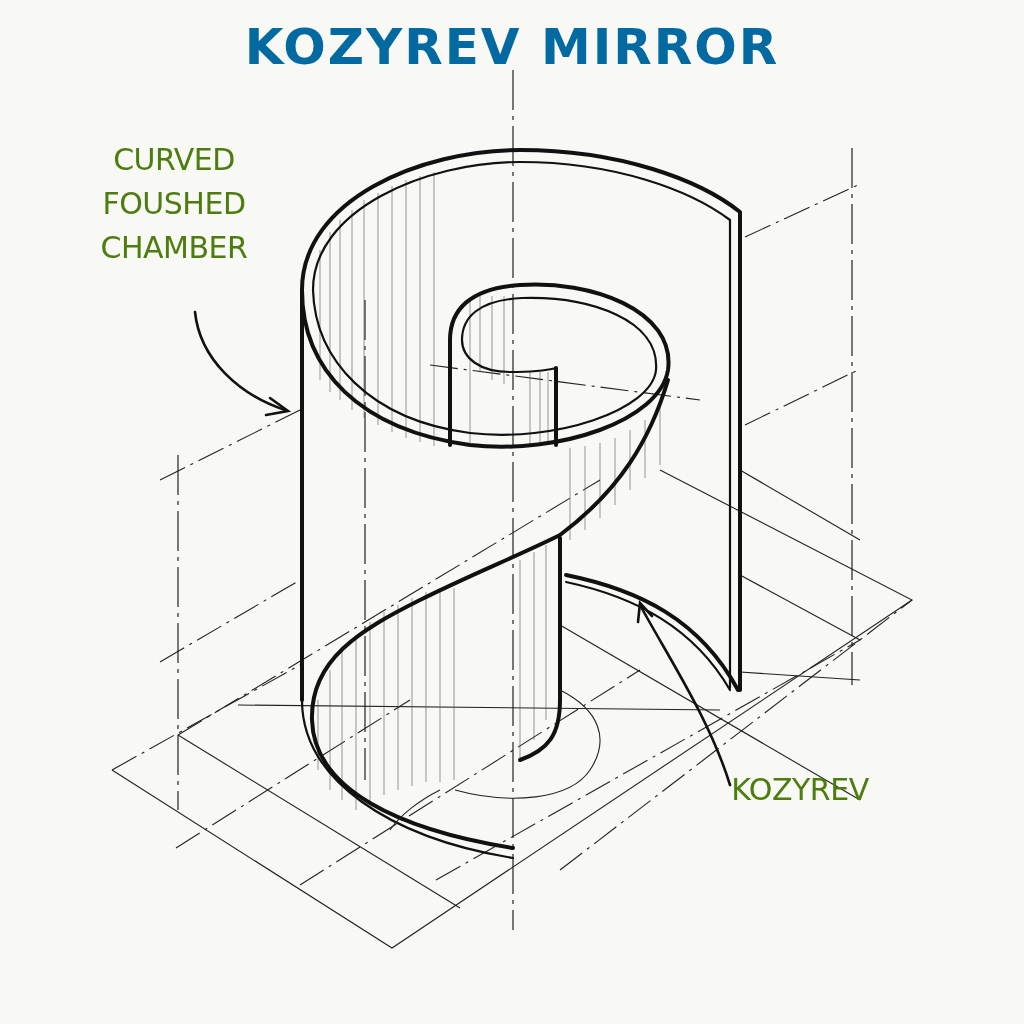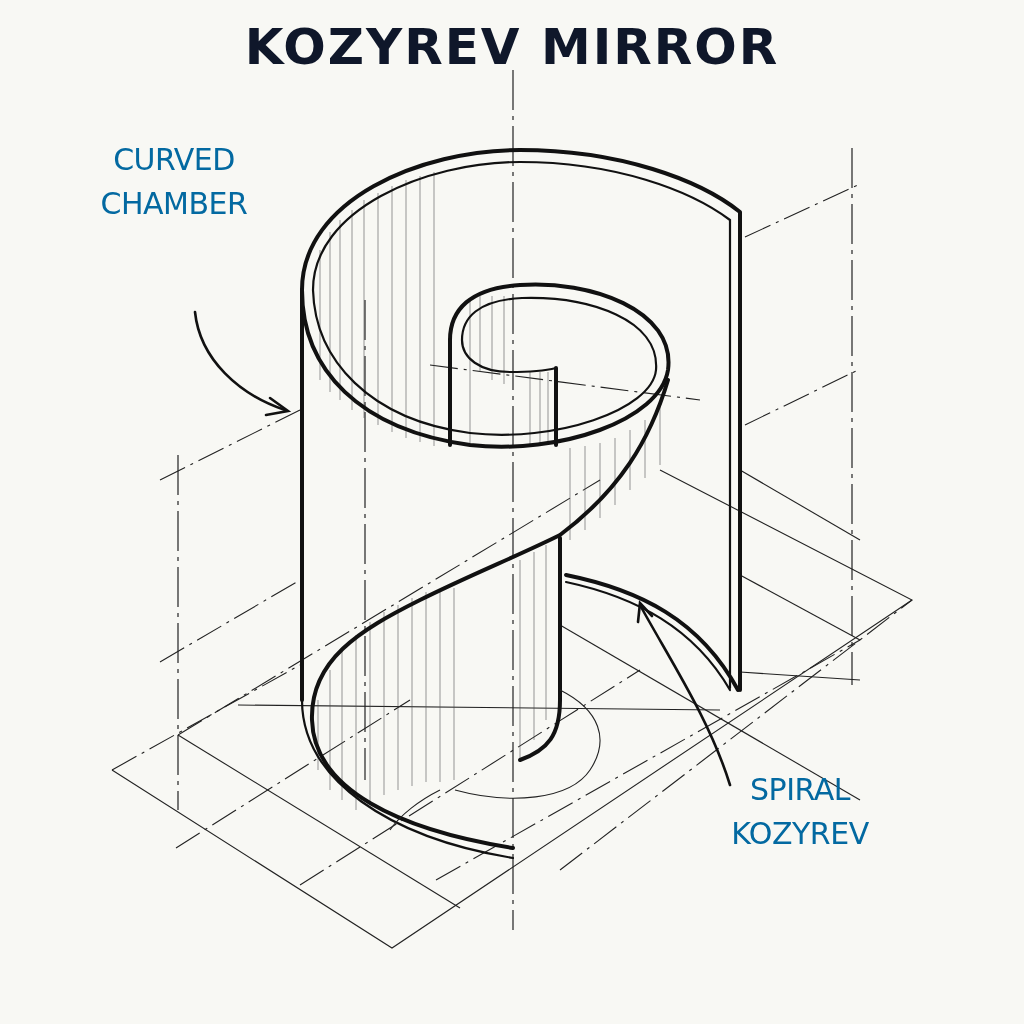--- a/index.html
+++ b/index.html
@@ -1,25 +1,25 @@
 <!DOCTYPE html>
 <html><head>
 <meta charset="utf-8">
 <style>
   html, body { margin: 0; padding: 0; background: #f8f8f4; }
   body { width: 1024px; height: 1024px; position: relative; overflow: hidden; }
   #canvas { position: absolute; left: 0; top: 0; width: 1024px; height: 1024px; }
   .title {
     position: absolute; left: 0; top: 18px; width: 1024px; text-align: center;
     font-family: "DejaVu Sans", sans-serif; font-weight: bold; font-size: 50px;
-    letter-spacing: 2px; color: #0f172a;
+    letter-spacing: 2px; color: #0369a1;
   }
   .label {
     position: absolute; font-family: "DejaVu Sans", sans-serif; font-size: 30px;
-    line-height: 44px; color: #0369a1; text-align: center; letter-spacing: -0.5px;
+    line-height: 44px; color: #4d7c0f; text-align: center; letter-spacing: -0.5px;
   }
   .label-left { left: 66px; top: 138px; width: 216px; }
   .label-right { left: 700px; top: 768px; width: 200px; }
   .label span { display: block; }
   .thin { fill: none; stroke: #222; stroke-width: 1.1; }
   .dash { fill: none; stroke: #222; stroke-width: 1.1; stroke-dasharray: 28 6 3 6; }
   .axis { fill: none; stroke: #222; stroke-width: 1.2; stroke-dasharray: 40 6 4 6; }
   .edge { fill: none; stroke: #111; stroke-width: 4; stroke-linecap: round; stroke-linejoin: round; }
   .edge2 { fill: none; stroke: #111; stroke-width: 2.2; stroke-linecap: round; }
   .hatch { stroke: #444; stroke-width: 1; opacity: 0.55; }
@@ -134,19 +134,19 @@
     <path class="leader" d="M270,398 L288,411 L266,415"></path>
     <path class="leader" d="M730,785 C710,720 670,660 640,605"></path>
     <path class="leader" d="M638,622 L640,603 L652,616"></path>
   </g>
 </svg>
 
 <div class="title">KOZYREV MIRROR</div>
 
 <div class="label label-left">
   <span>CURVED</span>
+  <span>FOUSHED</span>
   <span>CHAMBER</span>
 </div>
 
 <div class="label label-right">
-  <span>SPIRAL</span>
   <span>KOZYREV</span>
 </div>
 
 </body></html>

